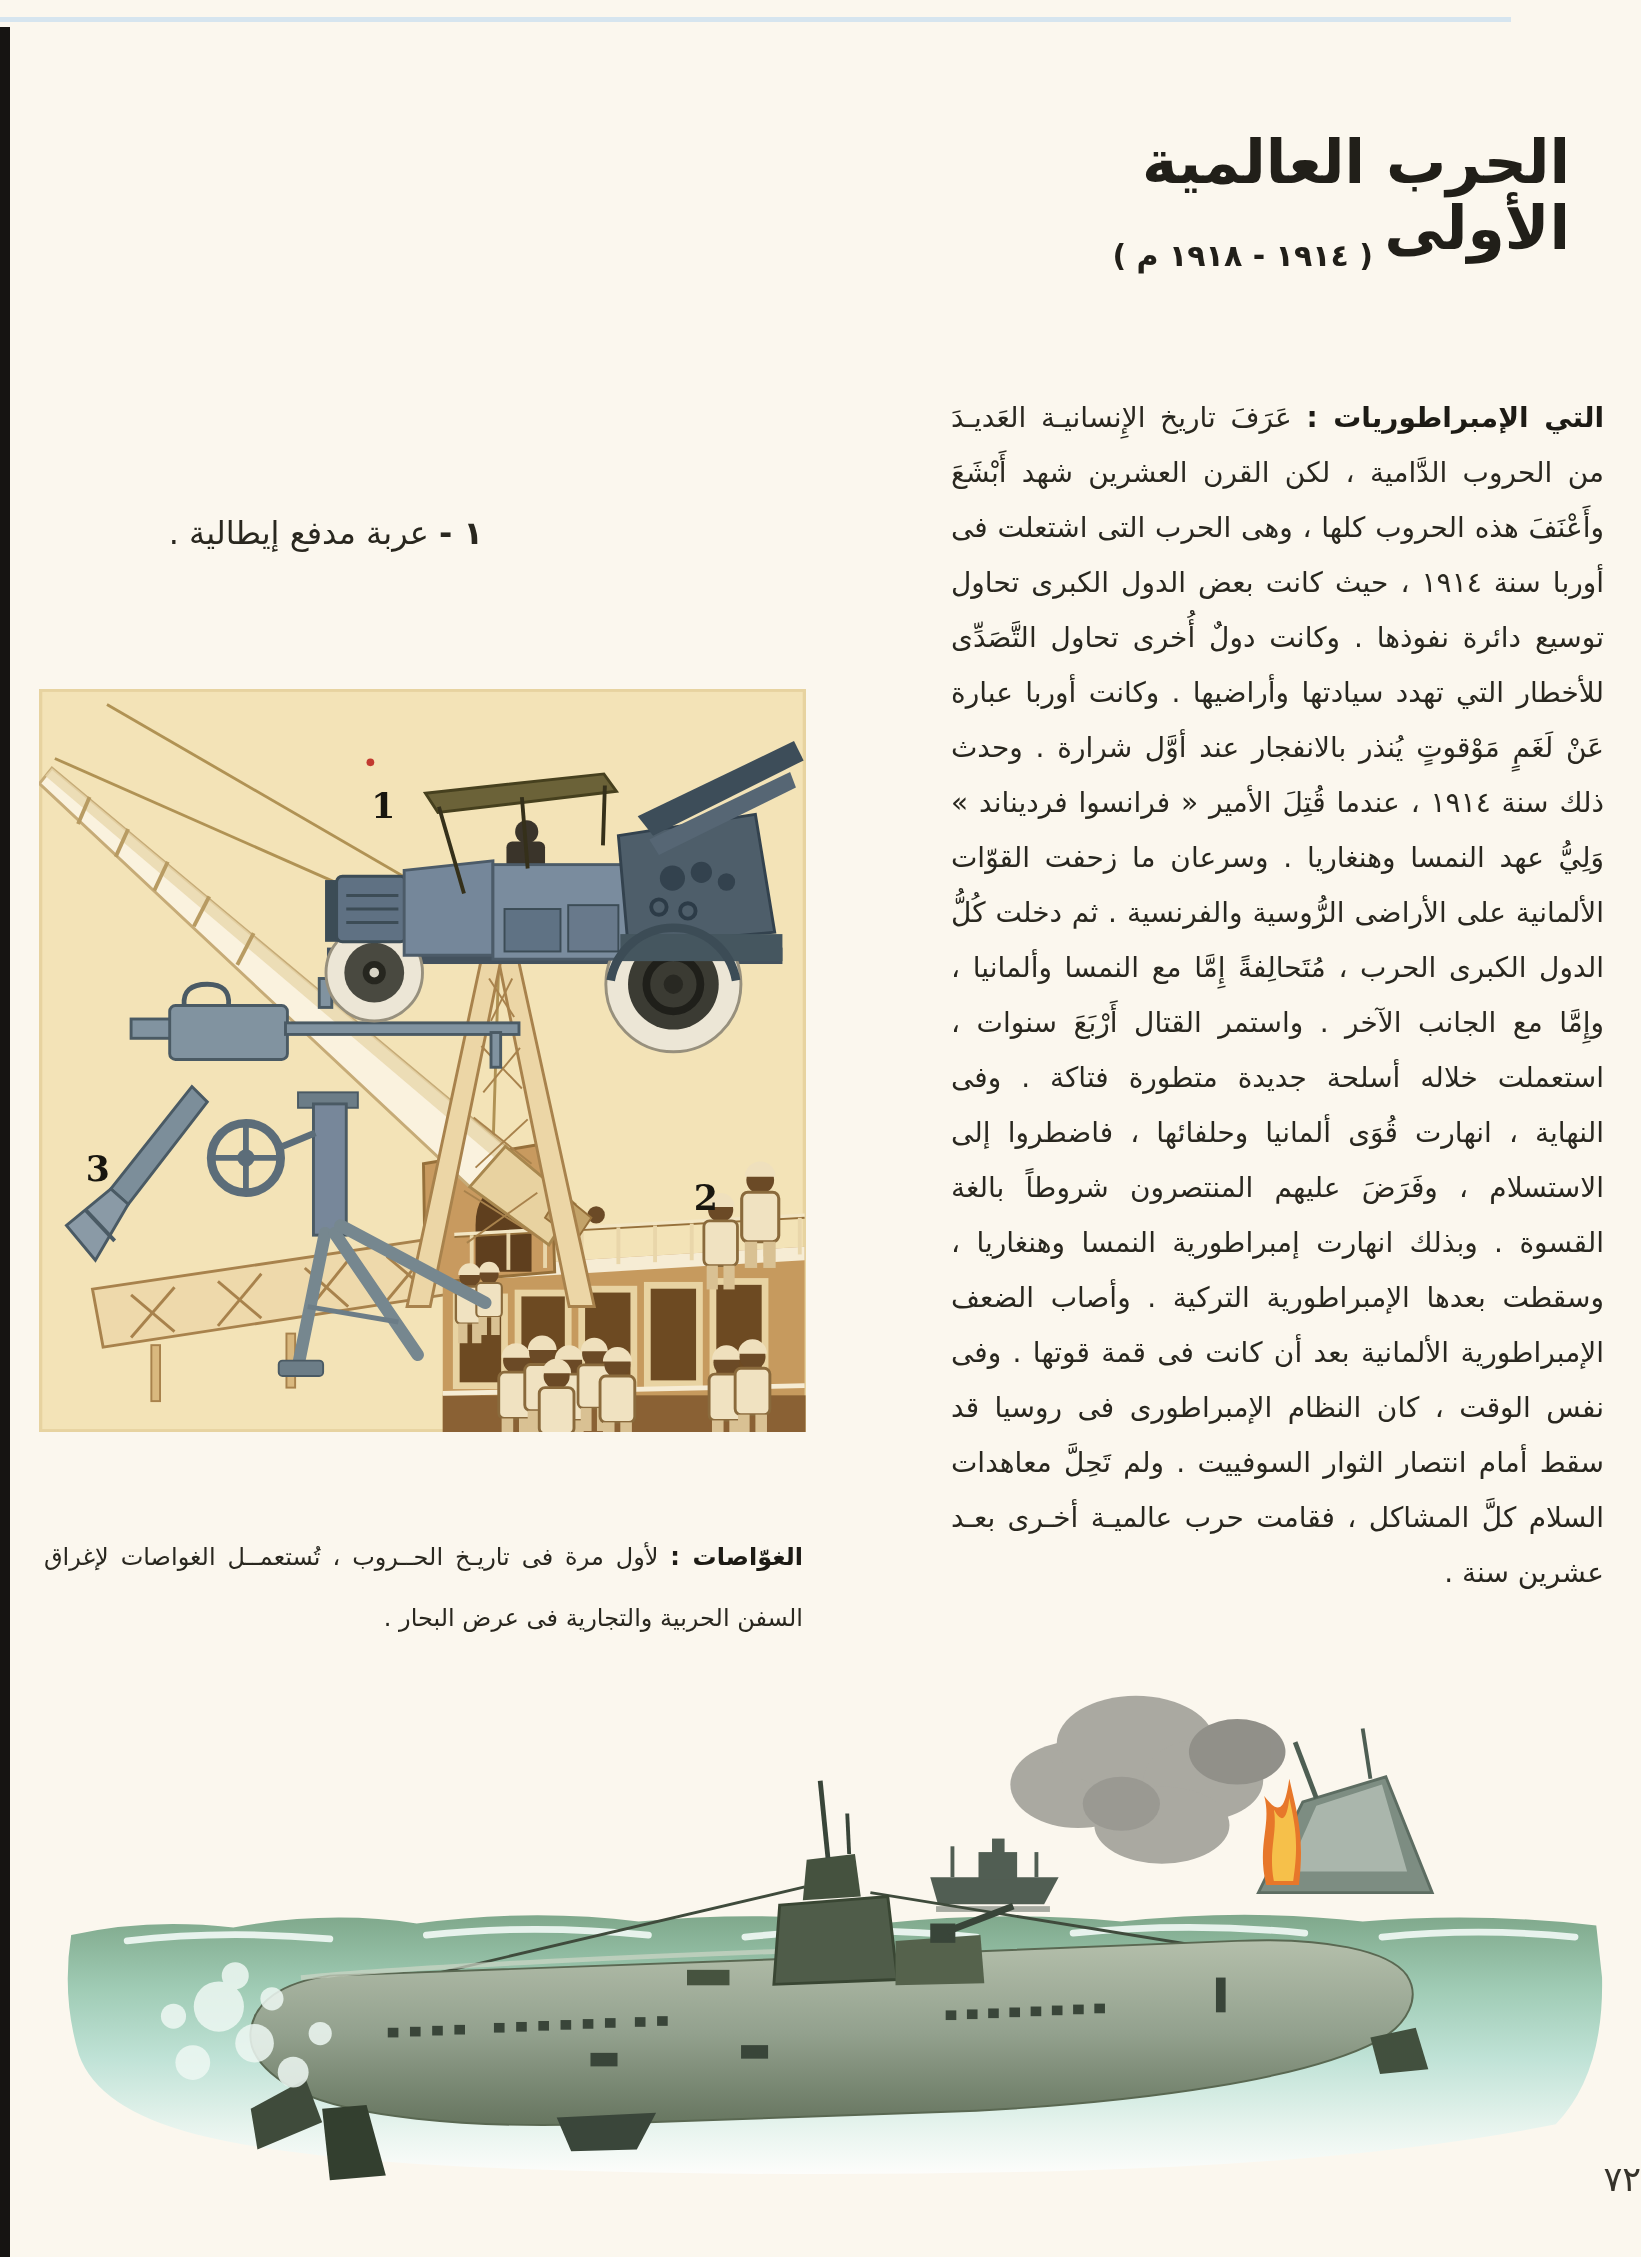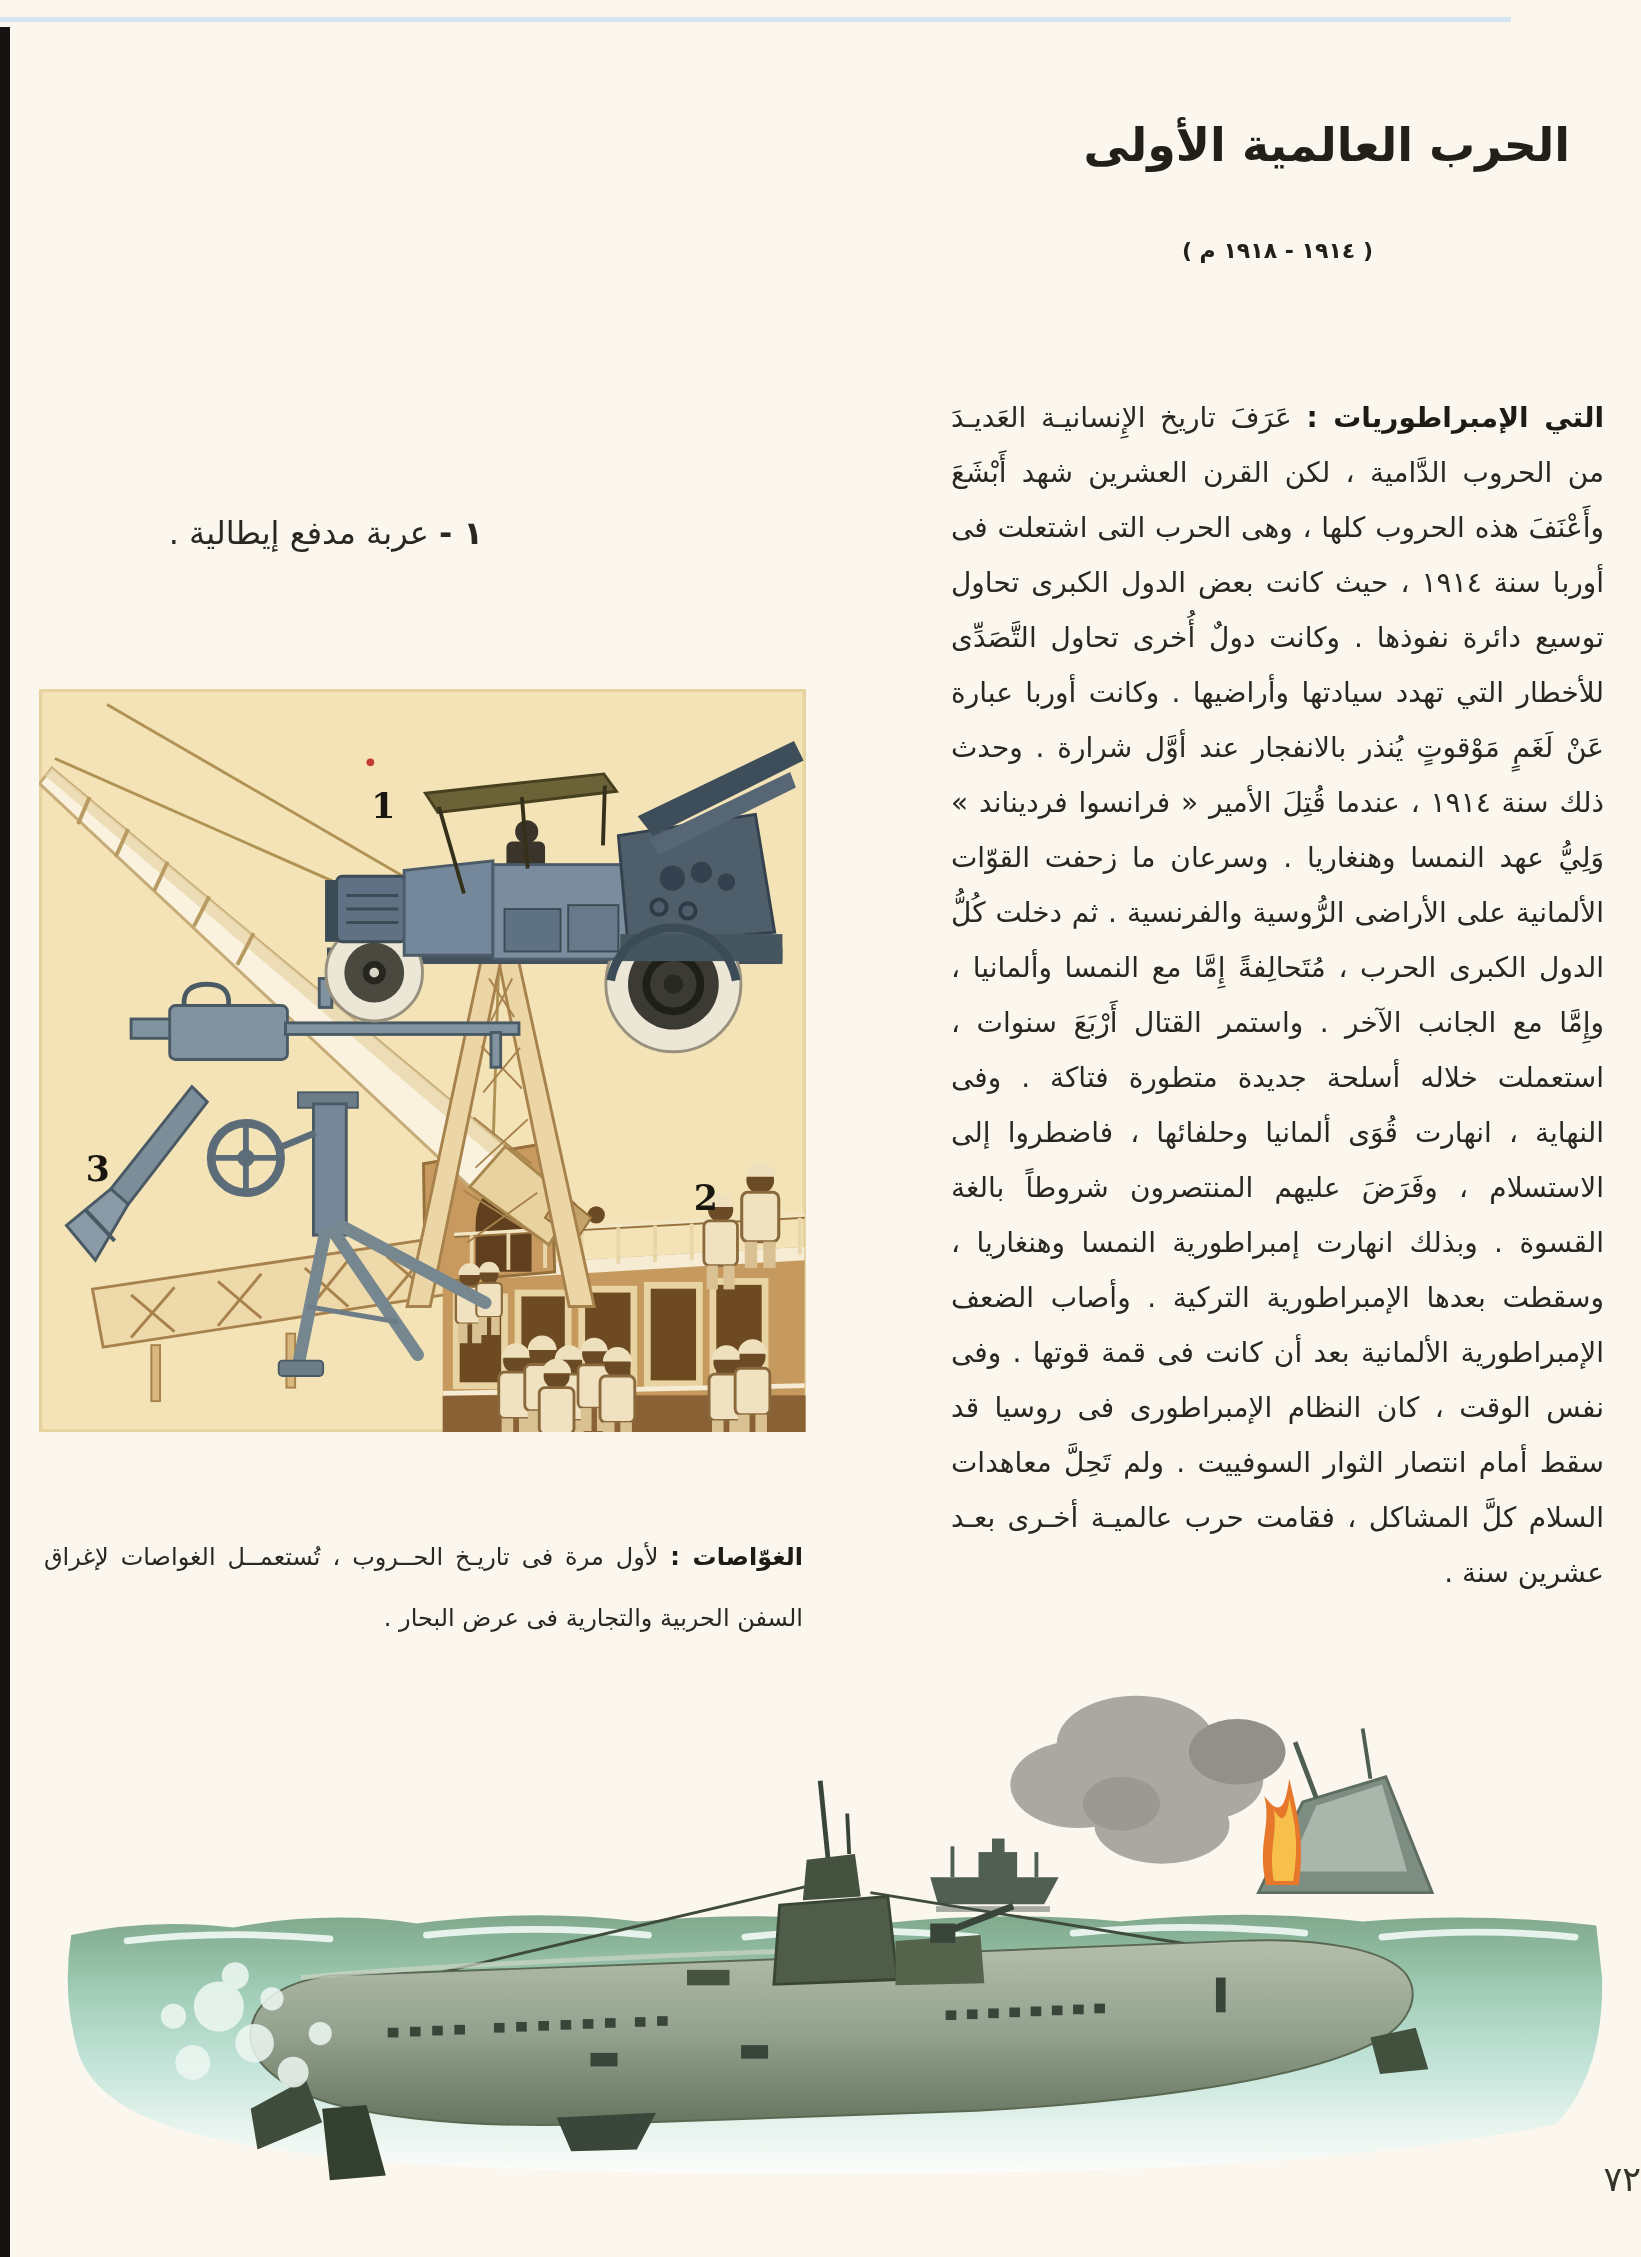--- a/index.html
+++ b/index.html
@@ -5,26 +5,26 @@
   html,body{margin:0;padding:0;background:#e8e4da;}
   .page{
     position:relative; width:1641px; height:2257px; margin:0 auto;
     background:#fbf7ee; overflow:hidden;
     font-family:"DejaVu Sans", sans-serif; color:#29271f;
   }
   .top-blue-line{position:absolute;left:0;top:17.4px;width:1511px;height:4.8px;background:#cfe2ee;opacity:.85;}
   .left-band{position:absolute;left:0;top:27px;width:9.7px;height:2230px;background:#161412;}
   .page-title{
     position:absolute; top:89px; right:71px; width:599px;
-    font-size:46px; font-weight:bold; text-align:right; direction:rtl;
+    font-size:60px; font-weight:bold; text-align:right; direction:rtl;
     letter-spacing:0; line-height:1.1; color:#211f19;
   }
   .page-subtitle{
     position:absolute; top:238px; right:268px;
-    font-size:22px; font-weight:bold; direction:rtl; color:#211f19;
+    font-size:30px; font-weight:bold; direction:rtl; color:#211f19;
   }
   .col-right{
     position:absolute; top:390px; right:37px; width:653px;
     font-size:28px; line-height:55px; text-align:justify; direction:rtl;
   }
   .col-left{
     position:absolute; top:185px; left:48px; width:755px;
     font-size:28px; line-height:54px; text-align:justify; direction:rtl;
   }
   .para strong{font-weight:bold; color:#1d1b15;}

